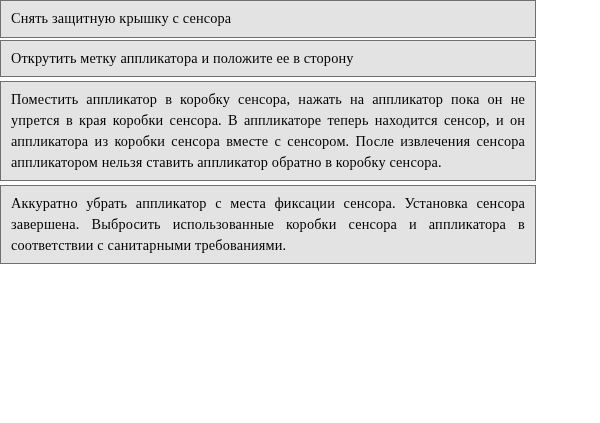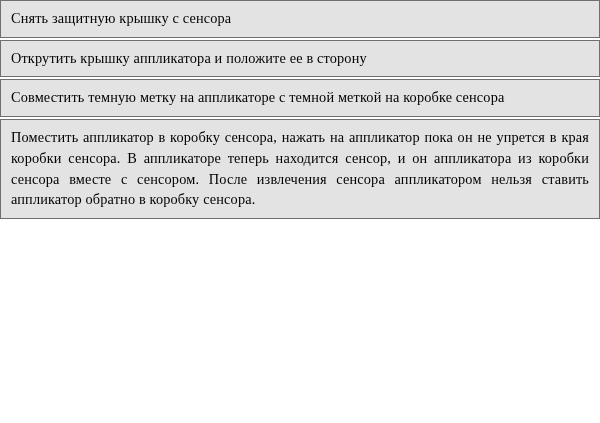--- a/index.html
+++ b/index.html
@@ -7,21 +7,21 @@
     padding: 0;
     background: #ffffff;
   }
   body {
     width: 600px;
     height: 423px;
     font-family: "Liberation Serif", serif;
     overflow: hidden;
   }
   .instruction-table {
-    width: 600px;
+    width: 536px;
     border-collapse: collapse;
     table-layout: fixed;
   }
   .instruction-table tr {
     background: #e3e3e3;
   }
   .instruction-table td {
     border: 1px solid #6f6f6f;
     padding: 7px 10px 8px 10px;
     font-size: 14.3px;
@@ -44,34 +44,34 @@
 
 <table class="instruction-table">
   <tbody>
     <tr>
       <td>Снять защитную крышку с сенсора</td>
     </tr>
     <tr class="row-spacer">
         <td></td>
       </tr>
     <tr>
-      <td>Открутить крышку аппликатора и положите ее в сторону</td>
+      <td>Открутить метку аппликатора и положите ее в сторону</td>
     </tr>
     <tr class="row-spacer">
         <td></td>
       </tr>
-    <tr>
-      <td>Совместить темную метку на аппликаторе с темной меткой на коробке сенсора</td>
-    </tr>
     <tr class="row-spacer">
         <td></td>
       </tr>
     <tr>
       <td>Поместить аппликатор в коробку сенсора, нажать на аппликатор пока он не упрется в края коробки сенсора. В аппликаторе теперь находится сенсор, и он аппликатора из коробки сенсора вместе с сенсором. После извлечения сенсора аппликатором нельзя ставить аппликатор обратно в коробку сенсора.</td>
     </tr>
     <tr class="row-spacer">
         <td></td>
       </tr>
     <tr class="row-spacer">
         <td></td>
       </tr>
+    <tr>
+      <td>Аккуратно убрать аппликатор с места фиксации сенсора. Установка сенсора завершена. Выбросить использованные коробки сенсора и аппликатора в соответствии с санитарными требованиями.</td>
+    </tr>
   </tbody>
 </table>
 
 </body></html>

